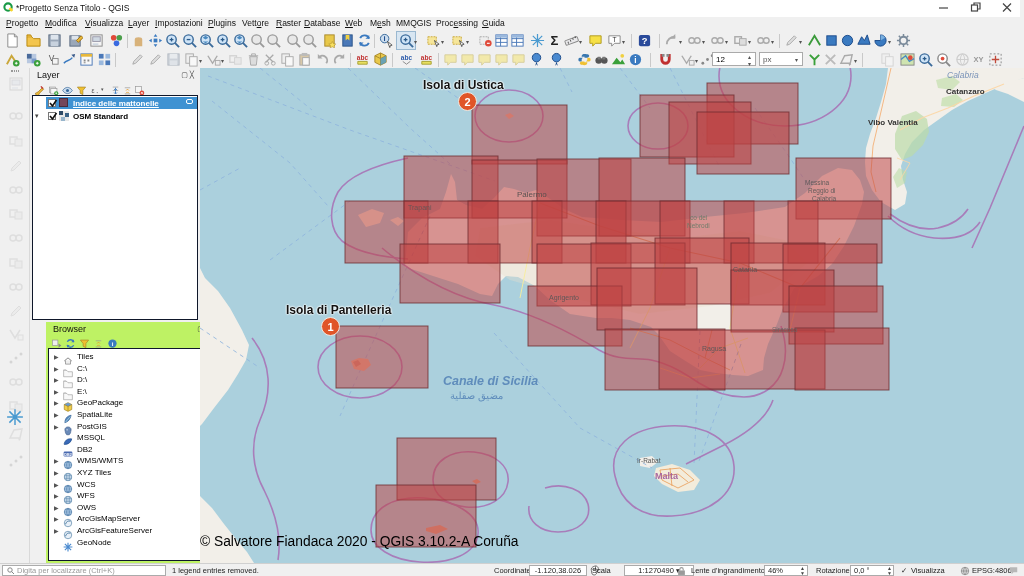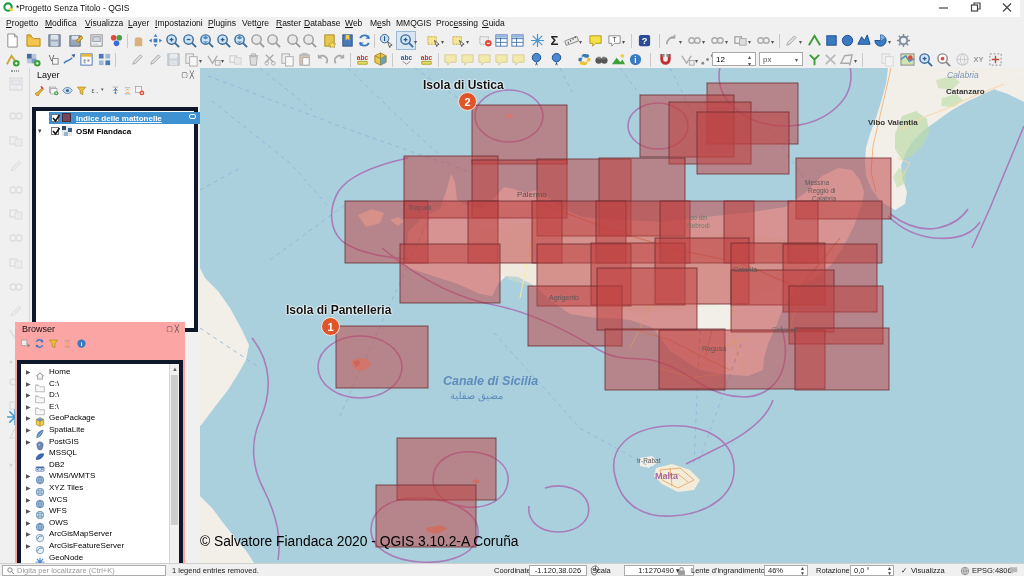--- a/index.html
+++ b/index.html
@@ -15,24 +15,24 @@
 
 #tb1 { position:absolute; left:0; top:31px; width:1024px; height:19px; background:#f0f0f0; }
 #tb2 { position:absolute; left:0; top:50px; width:1024px; height:18px; background:#f0f0f0; }
 .ico { position:absolute; width:15px; height:15px; top:2px; }
 .sep { position:absolute; width:1px; height:14px; top:3px; background:#c9c9c9; }
 
 #lvt { position:absolute; left:0; top:68px; width:30px; height:495px; background:#f0f0f0; border-right:1px solid #d9d9d9; }
 .vico { position:absolute; left:8px; width:14px; height:14px; opacity:0.25; }
 
 #layerpanel { position:absolute; left:30px; top:68px; width:170px; height:254px; background:#f0f0f0; }
-#browserpanel { position:absolute; left:15px; top:322px; width:170px; height:241px; background:#fca5a5;text-decoration:underline; }
+#browserpanel { position:absolute; left:46px; top:322px; width:170px; height:241px; background:#bef264;text-decoration:underline; }
 .ptitle { position:absolute; left:7px; top:2px; font-size:9px; color:#111; }
 .pbtns { position:absolute; right:4px; top:3px; font-size:7px; color:#444; letter-spacing:2px; }
-.treebox { position:absolute; background:#ffffff; border:4px solid #0f172a;margin-top:12px; }
+.treebox { position:absolute; background:#ffffff; border:1px solid #0f172a; }
 .trow { position:absolute; font-size:8px; color:#000; white-space:nowrap; }
 
 #statusbar { position:absolute; left:0; top:563px; width:1024px; height:13px; background:#f0f0f0; border-top:1px solid #d0d0d0; font-size:7.5px; color:#222; }
 .sb { position:absolute; top:0px; height:13px; line-height:13px; white-space:nowrap; }
 .sbin { position:absolute; top:1px; height:11px; background:#fff; border:1px solid #ababab; font-size:7.5px; line-height:10px; text-align:center; }
 
 #map { position:absolute; left:200px; top:68px; width:824px; height:495px; }
 #copyright { position:absolute; left:0; top:466px; width:816px; text-align:left; font-size:13.8px; color:#000; }
 .maplabel { position:absolute; font-weight:bold; font-size:11.5px; color:#111; text-shadow:0 0 2px #fff,0 0 2px #fff,0 0 2px #fff; }
 .marker { position:absolute; width:19px; height:19px; border-radius:50%; background:#e05528; border:1px solid #f0e8e0; color:#fff; font-size:11px; font-weight:bold; text-align:center; line-height:18px; }
@@ -616,21 +616,21 @@
       <div class="abs" style="left:15px;top:16px;width:8px;height:8px;background:#fff;border:1px solid #777"></div>
         <svg class="abs" style="left:15px;top:15px" width="10" height="10">
           <path d="M2 5l2.5 3L8.5 2" fill="none" stroke="#111" stroke-width="1.6"></path>
         </svg>
       <svg class="abs" style="left:26px;top:15px" width="10" height="10">
           <rect width="10" height="10" fill="#e8e8e8"></rect>
           <rect x="0" y="0" width="4" height="4" fill="#2d4a66"></rect>
           <rect x="6" y="2" width="4" height="4" fill="#3a6286"></rect>
           <rect x="2" y="6" width="4" height="4" fill="#97b5cc"></rect>
         </svg>
-      <div class="abs trow" style="left:40px;top:15.5px;font-weight:bold">OSM Fiandaca</div>
+      <div class="abs trow" style="left:40px;top:15.5px;font-weight:bold">OSM Standard</div>
     </div>
   </div>
 
   <div id="browserpanel">
     <div class="ptitle">Browser</div>
     <div class="pbtns">▢╳</div>
     <div id="btb">
         <div class="abs" style="left:5px;top:13px;width:11px;height:11px"><svg width="11" height="11" viewBox="0 0 16 16">
             <rect x="2" y="3" width="8" height="8" fill="#eee" stroke="#999"></rect>
             <path d="M11 8l4 3-4 3z" fill="#888"></path>
@@ -651,21 +651,21 @@
             <text x="8" y="12" font-size="9" text-anchor="middle" fill="#fff" font-weight="bold">i</text>
           </svg></div>
       </div>
     <div class="treebox" style="left:2px;top:26px;width:166px;height:213px;">
       <div id="btree">
           <div class="abs" style="left:5px;top:4.0px;font-size:6px;color:#555">▶</div>
           <div class="abs" style="left:14px;top:3.0px;width:10px;height:10px"><svg width="10" height="10" viewBox="0 0 16 16">
               <path d="M2 8l6-5 6 5" fill="none" stroke="#777" stroke-width="1.4"></path>
               <path d="M4 7v6h8V7" fill="#eee" stroke="#777"></path>
             </svg></div>
-          <div class="trow" style="left:28px;top:3.0px">Home</div>
+          <div class="trow" style="left:28px;top:3.0px">Tiles</div>
           <div class="abs" style="left:5px;top:15.6px;font-size:6px;color:#555">▶</div>
           <div class="abs" style="left:14px;top:14.6px;width:10px;height:10px"><svg width="10" height="10" viewBox="0 0 16 16">
               <path d="M1 4h5l2 2h7v8H1z" fill="#f8f8f8" stroke="#999"></path>
               <path d="M1 4v-1h4l1 1" fill="#eee" stroke="#999"></path>
             </svg></div>
           <div class="trow" style="left:28px;top:14.6px">C:\</div>
           <div class="abs" style="left:5px;top:27.2px;font-size:6px;color:#555">▶</div>
           <div class="abs" style="left:14px;top:26.2px;width:10px;height:10px"><svg width="10" height="10" viewBox="0 0 16 16">
               <path d="M1 4h5l2 2h7v8H1z" fill="#f8f8f8" stroke="#999"></path>
               <path d="M1 4v-1h4l1 1" fill="#eee" stroke="#999"></path>

